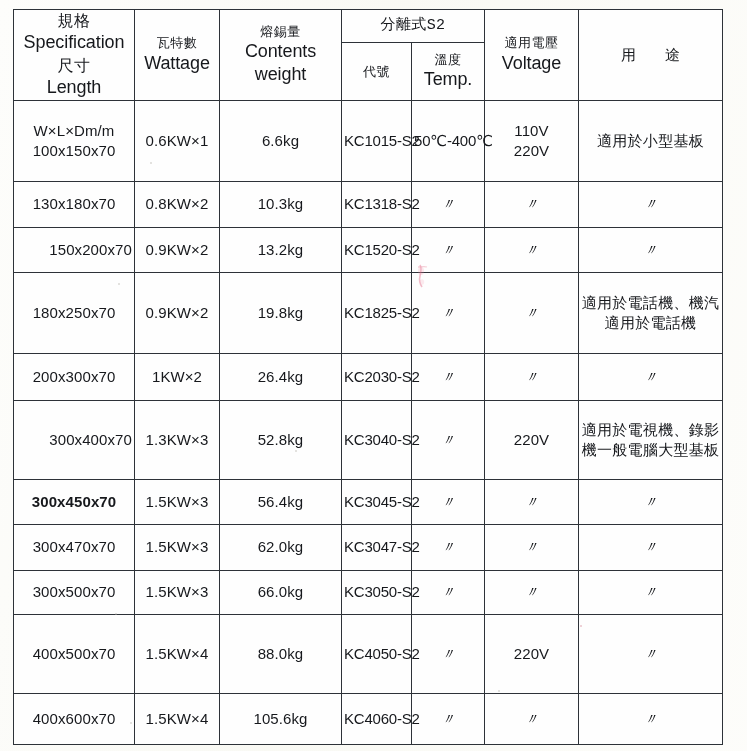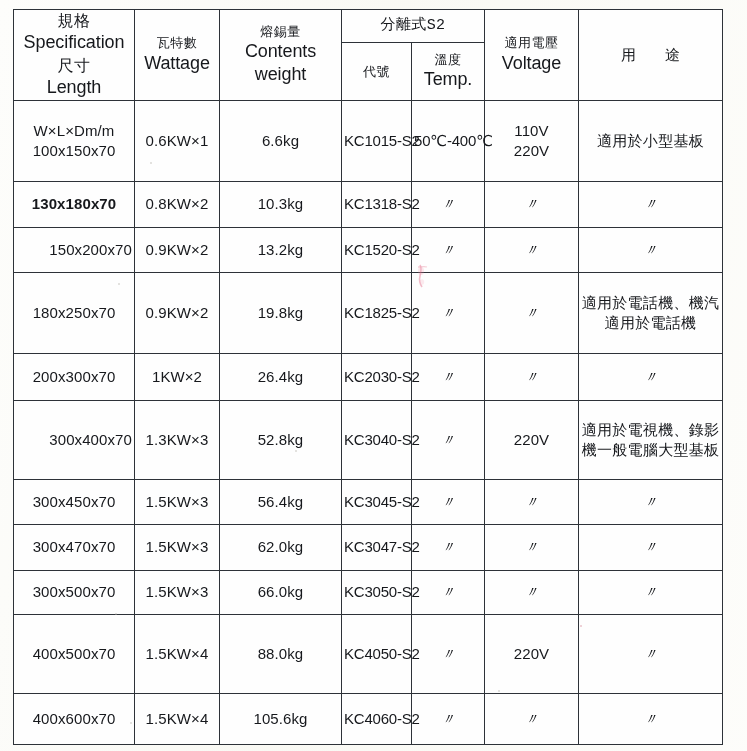--- a/index.html
+++ b/index.html
@@ -191,21 +191,21 @@
           <span>110V</span>
           <span>220V</span>
         </td>
         <td class="cell-cjk two-line">
           <span>適用於小型基板</span>
           <span></span>
         </td>
       </tr>
 
       <tr>
-        <td class="cell-num" style="height:45px;font-weight:bold;">130x180x70</td>
+        <td class="cell-num" style="height:45px;">130x180x70</td>
         <td class="cell-num">0.8KW×2</td>
         <td class="cell-num">10.3kg</td>
         <td class="cell-small">KC1318-S2</td>
         <td class="ditto">〃</td>
         <td class="ditto">〃</td>
         <td class="ditto">〃</td>
       </tr>
 
       <tr>
         <td class="cell-num" style="height:44px;text-align:right;">150x200x70</td>
@@ -247,21 +247,21 @@
         <td class="cell-small">KC3040-S2</td>
         <td class="ditto">〃</td>
         <td class="cell-num">220V</td>
         <td class="cell-cjk two-line">
           <span>適用於電視機、錄影</span>
           <span>機一般電腦大型基板</span>
         </td>
       </tr>
 
       <tr>
-        <td class="cell-num" style="height:44px;">300x450x70</td>
+        <td class="cell-num" style="height:44px;font-weight:bold;">300x450x70</td>
         <td class="cell-num">1.5KW×3</td>
         <td class="cell-num">56.4kg</td>
         <td class="cell-small">KC3045-S2</td>
         <td class="ditto">〃</td>
         <td class="ditto">〃</td>
         <td class="ditto">〃</td>
       </tr>
 
       <tr>
         <td class="cell-num" style="height:45px;">300x470x70</td>

